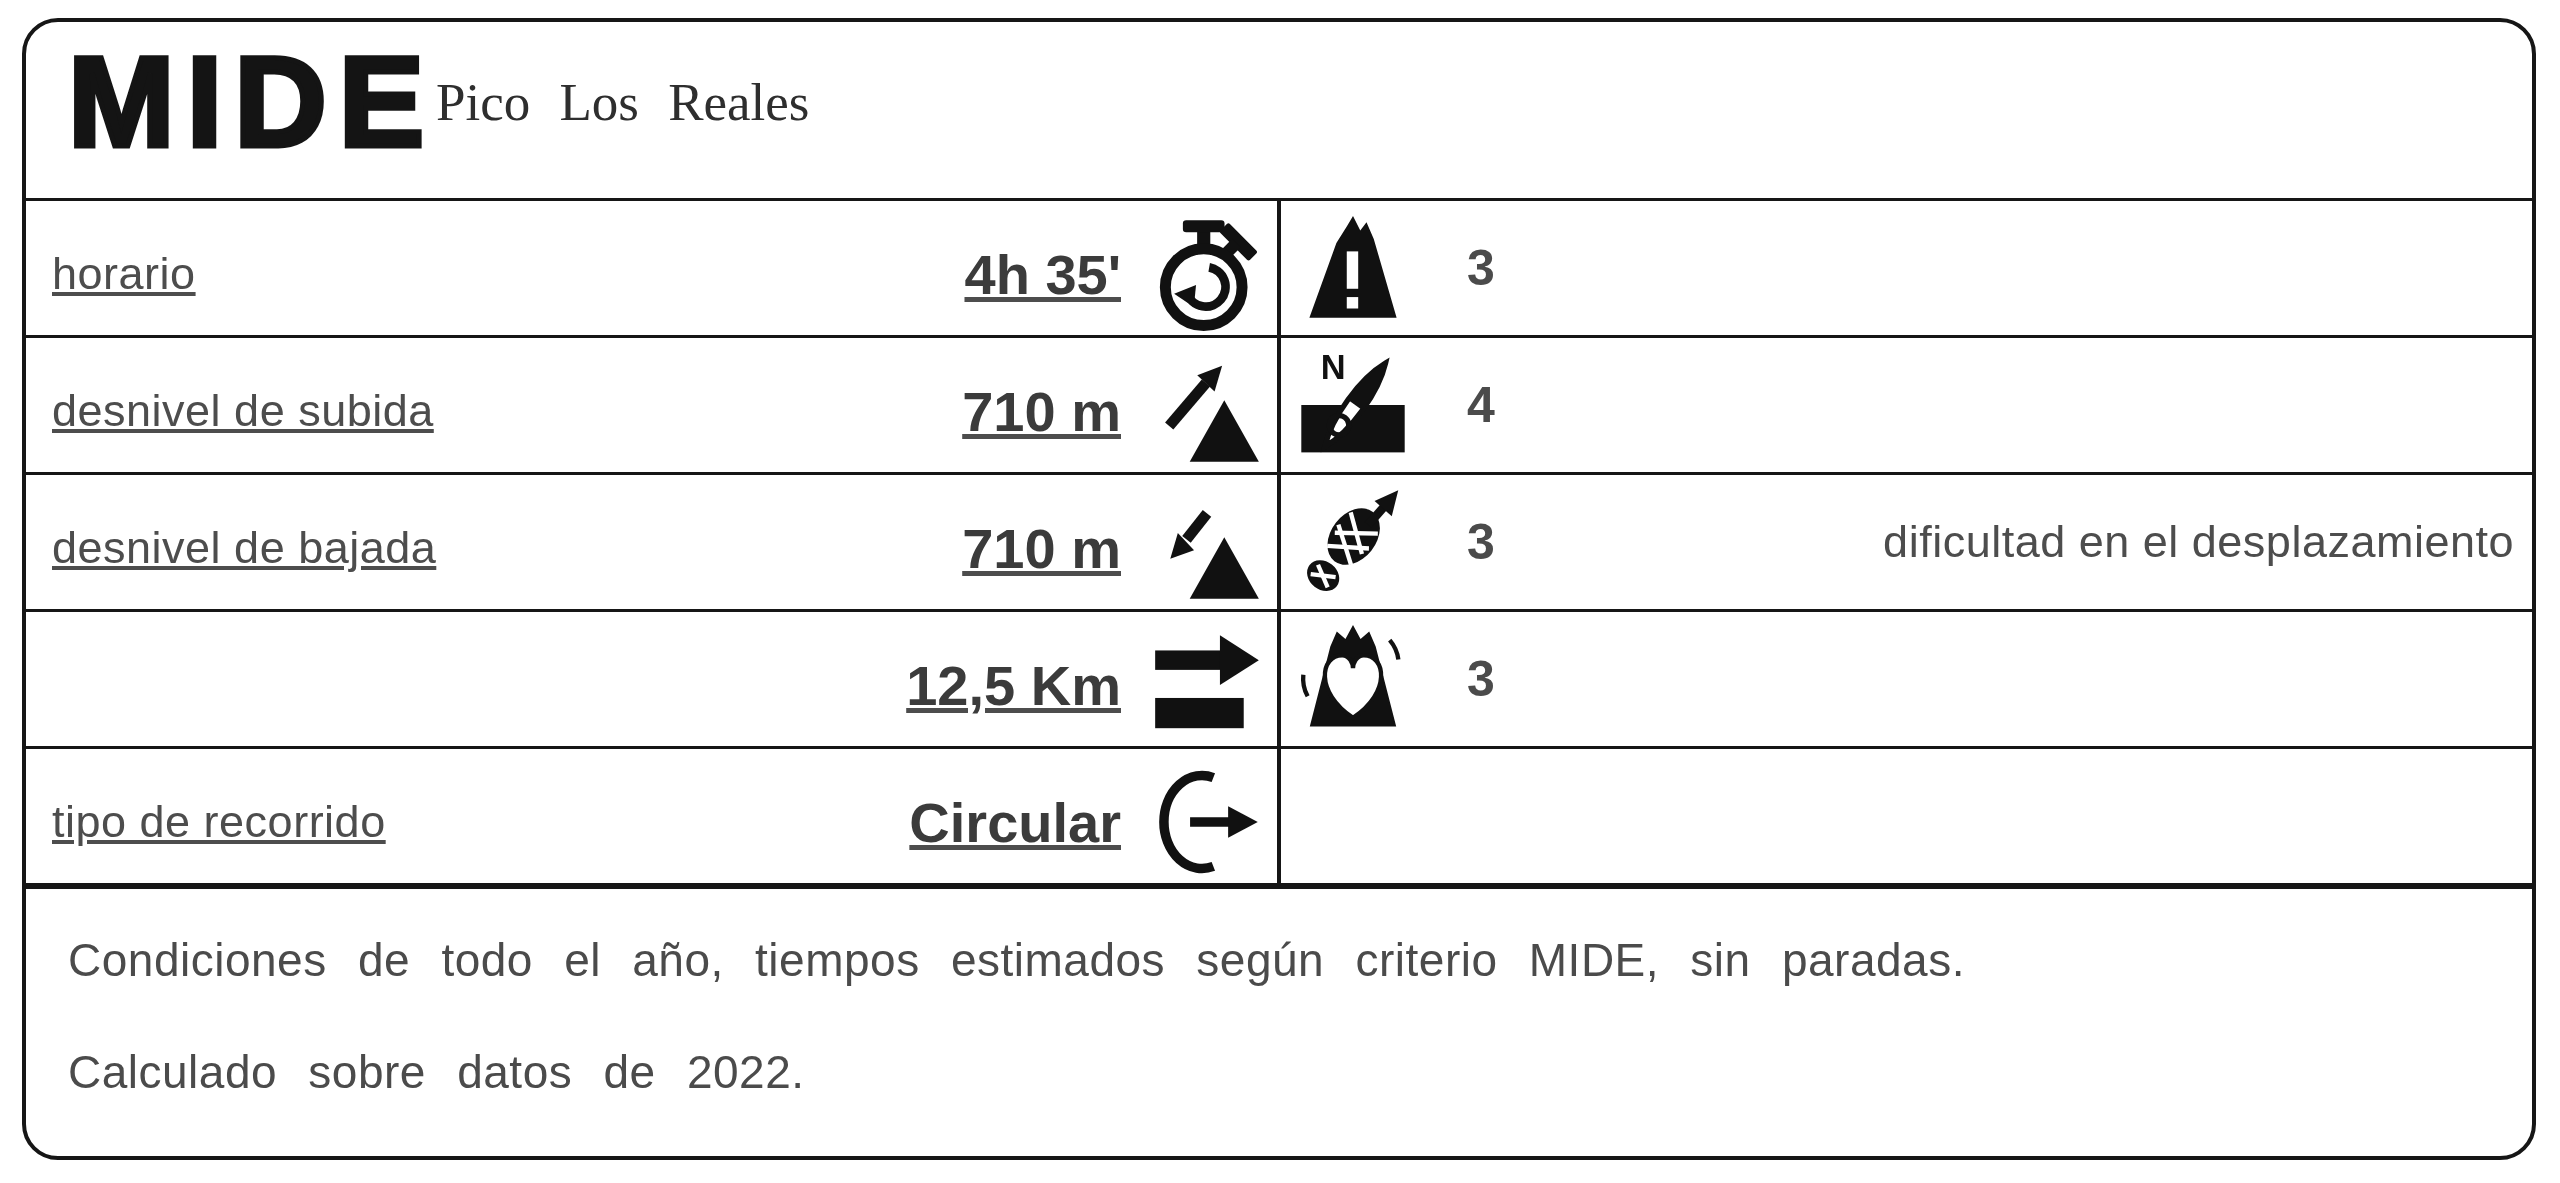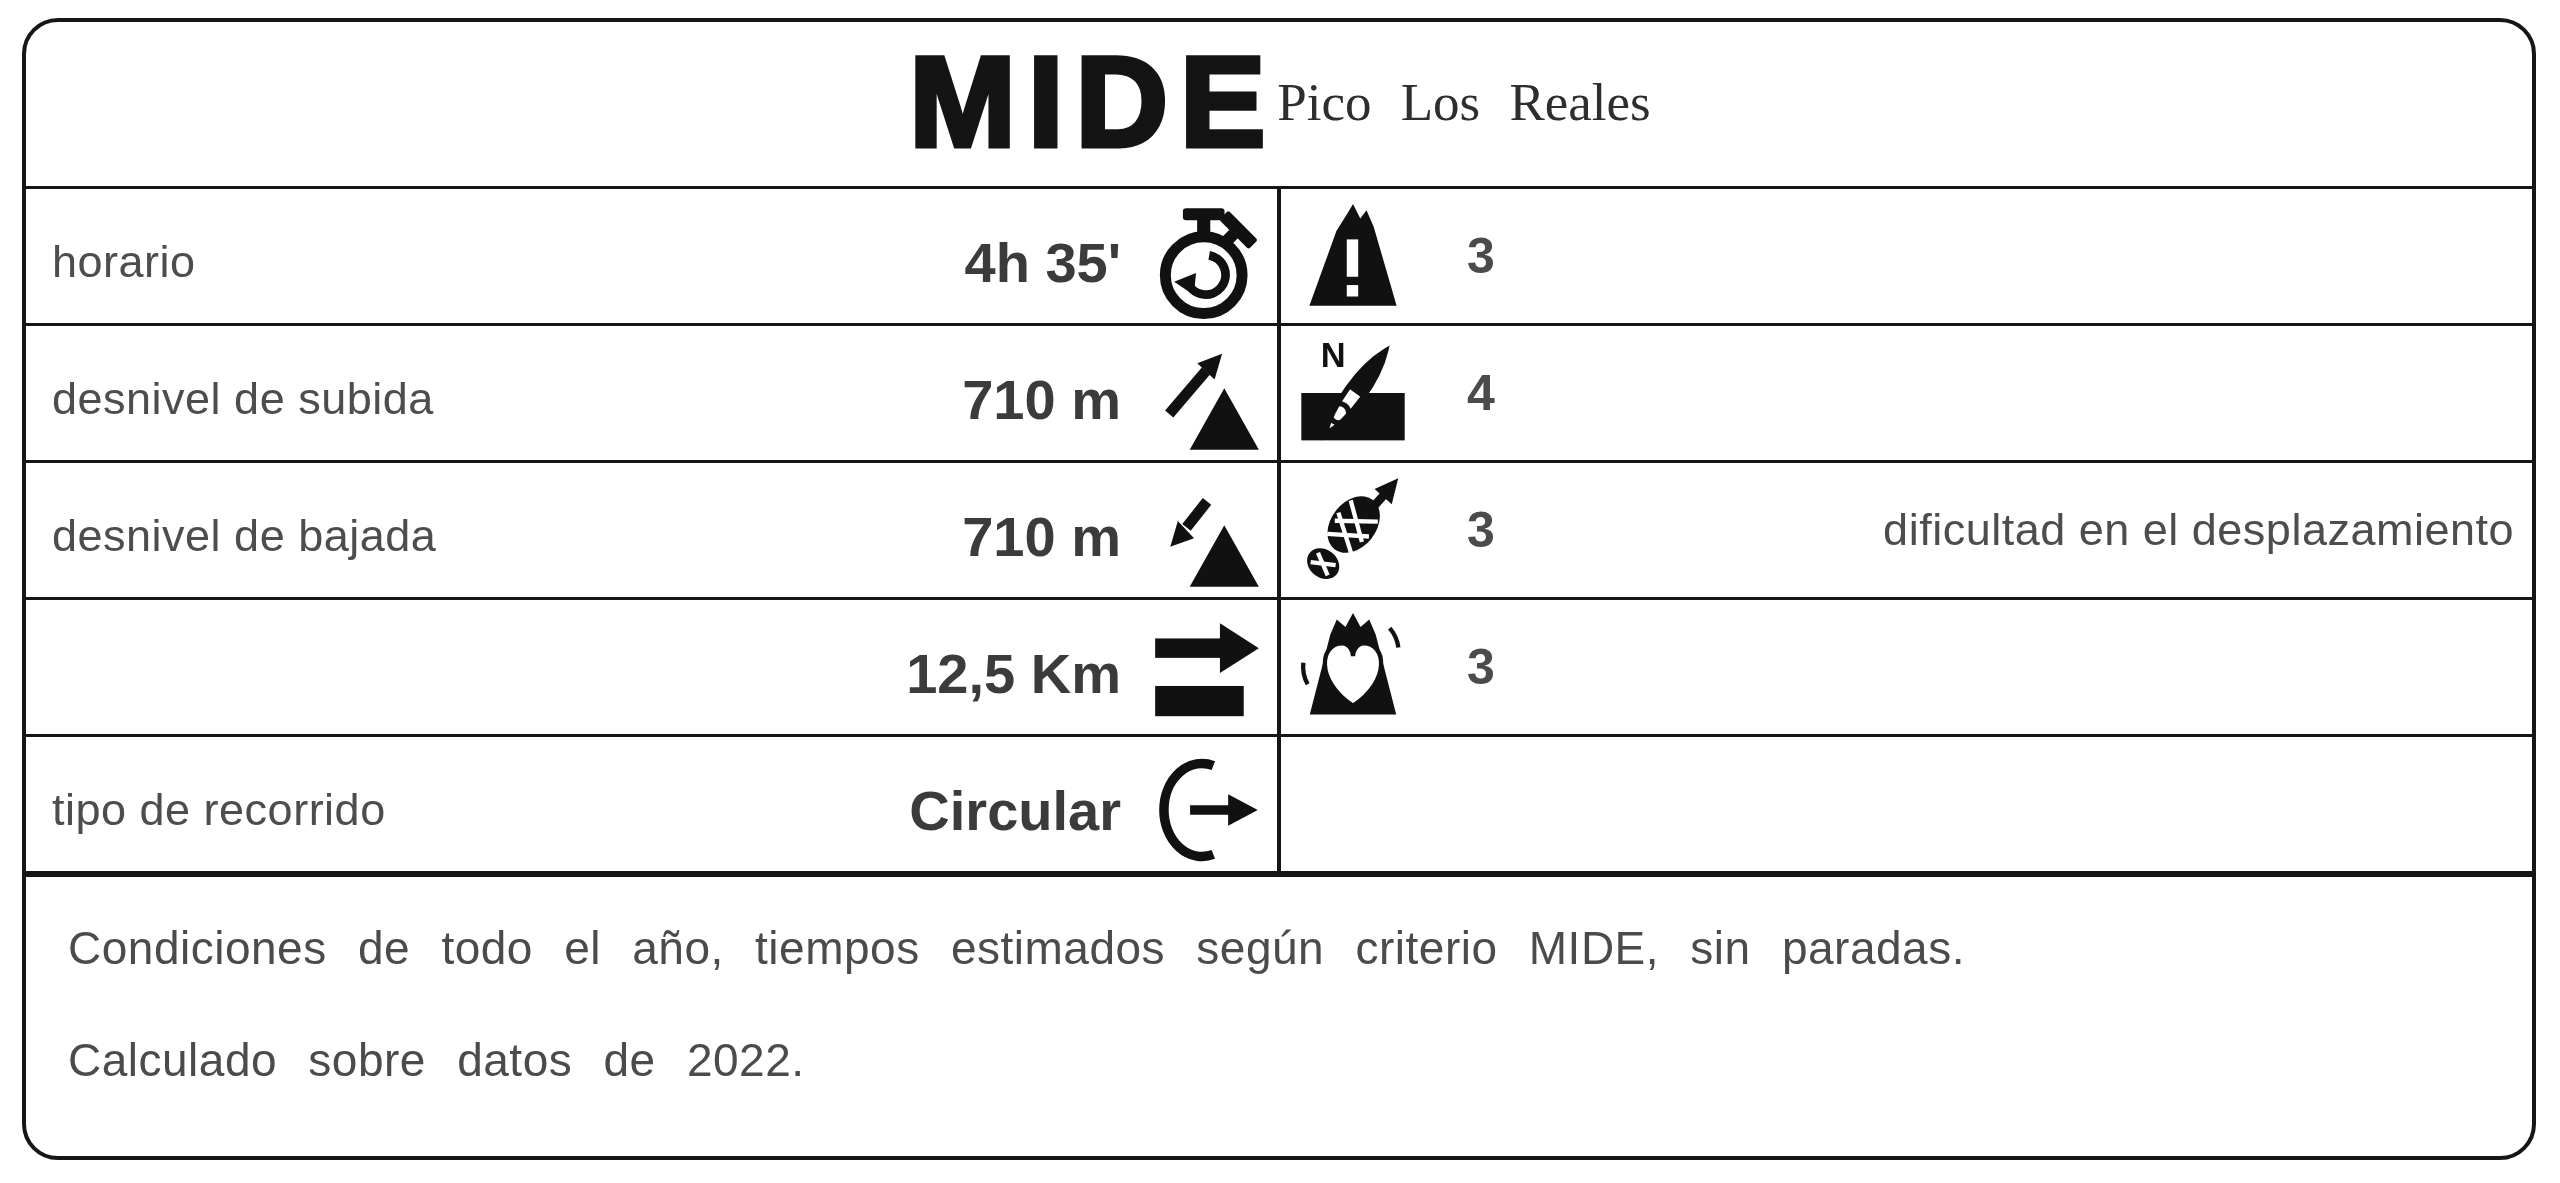--- a/index.html
+++ b/index.html
@@ -1,22 +1,22 @@
 <!DOCTYPE html>
 <html><head>
 <meta charset="utf-8">
 <style>
   html,body{margin:0;padding:0;background:#fff;}
   body{width:2560px;height:1183px;position:relative;font-family:"Liberation Sans","DejaVu Sans",sans-serif;color:#4d4d4d;}
   .card{position:absolute;left:22px;top:18px;width:2514px;height:1142px;border:4px solid #161616;border-radius:36px;background:#fff;box-sizing:border-box;display:flex;flex-direction:column;overflow:hidden;}
-  .header{height:160px;flex:0 0 auto;display:flex;align-items:center;justify-content:center;padding:0 40px 4px 42px;}
+  .header{height:160px;flex:0 0 auto;display:flex;align-items:center;justify-content:flex-start;padding:0 40px 16px 42px;}
   .logo{font-size:128px;font-weight:900;letter-spacing:12px;color:#141414;-webkit-text-stroke:5px #141414;line-height:1;}
   .title{font-size:53px;color:#2e2e2e;word-spacing:16px;letter-spacing:0;white-space:nowrap;font-family:Liberation Serif, serif;}
   .row{display:flex;border-top:3px solid #161616;height:137px;flex:0 0 auto;box-sizing:border-box;}
-  .cell-left{width:1255px;flex:0 0 auto;display:flex;align-items:center;border-right:4px solid #161616;padding:12px 14px 0 26px;box-sizing:border-box;}
+  .cell-left{width:1255px;flex:0 0 auto;display:flex;align-items:center;border-right:4px solid #161616;padding:12px 14px 0 26px;box-sizing:border-box;text-decoration:underline;}
   .cell-right{flex:1;display:flex;align-items:center;padding:0 18px 0 16px;box-sizing:border-box;}
   .left-label,.right-label{font-size:45px;color:#4d4d4d;letter-spacing:.5px;white-space:nowrap;}
   .left-value{margin-left:auto;margin-right:30px;font-size:56px;font-weight:bold;color:#3b3b3b;white-space:nowrap;}
   .score{font-size:50px;font-weight:bold;color:#4b4b4b;margin-left:58px;}
   .right-label{margin-left:auto;}
   .icon-box{width:112px;height:116px;flex:0 0 auto;display:flex;align-items:center;justify-content:center;}
   .icon-box svg{display:block;}
   .footer{flex:1;border-top:6px solid #161616;padding:44px 40px 0 42px;box-sizing:border-box;}
   .footer p{margin:0 0 58px 0;font-size:46px;color:#4b4b4b;word-spacing:18px;letter-spacing:.5px;}
 </style>

